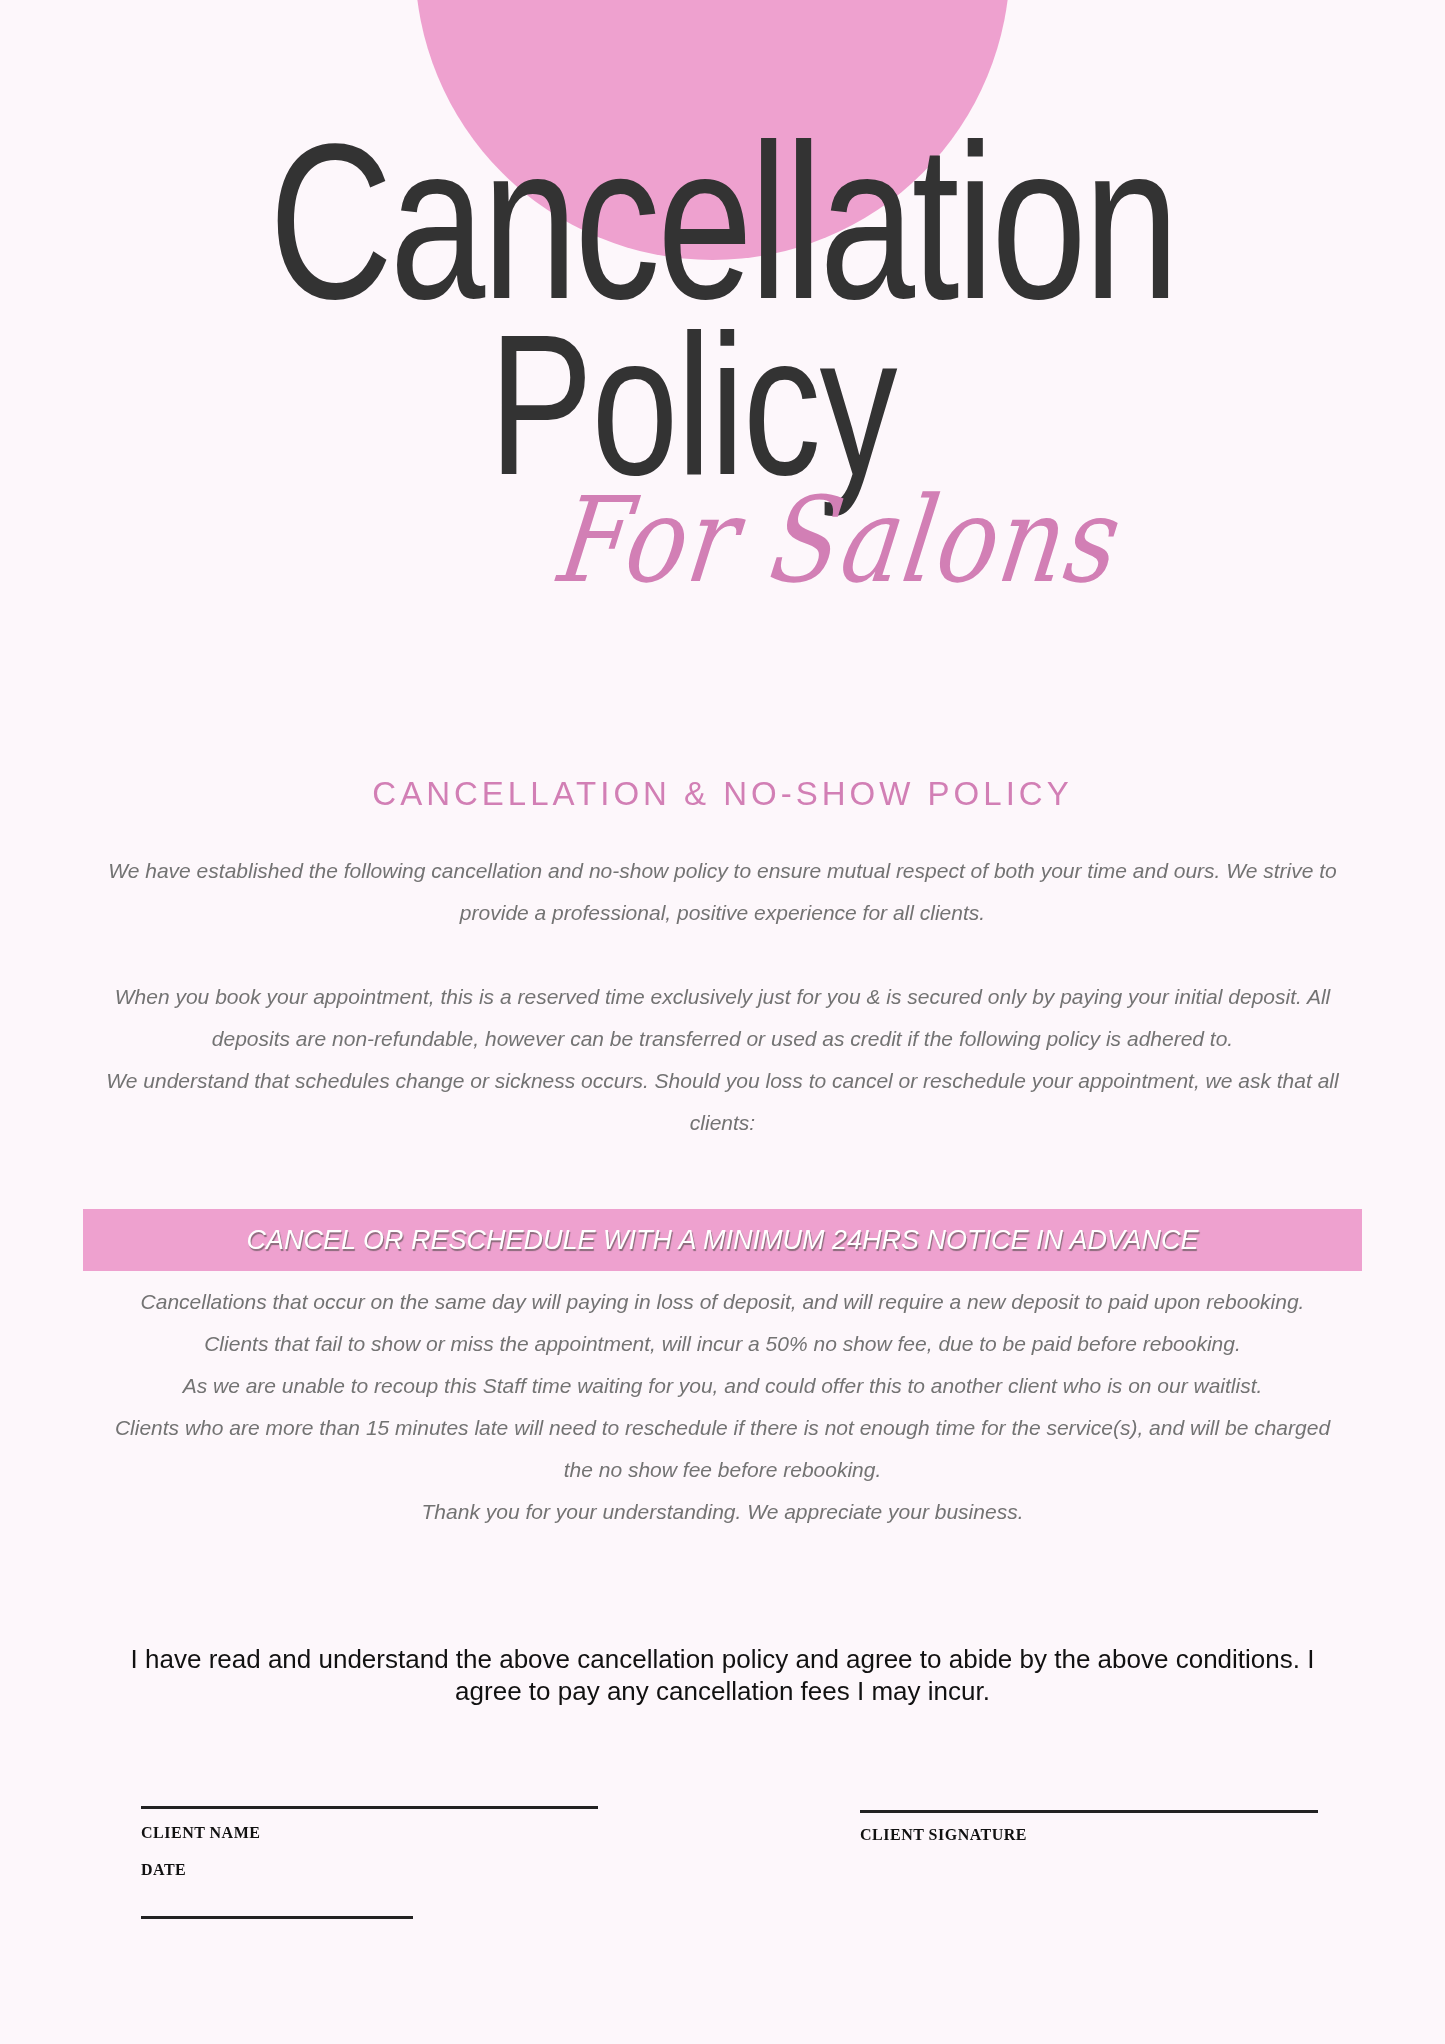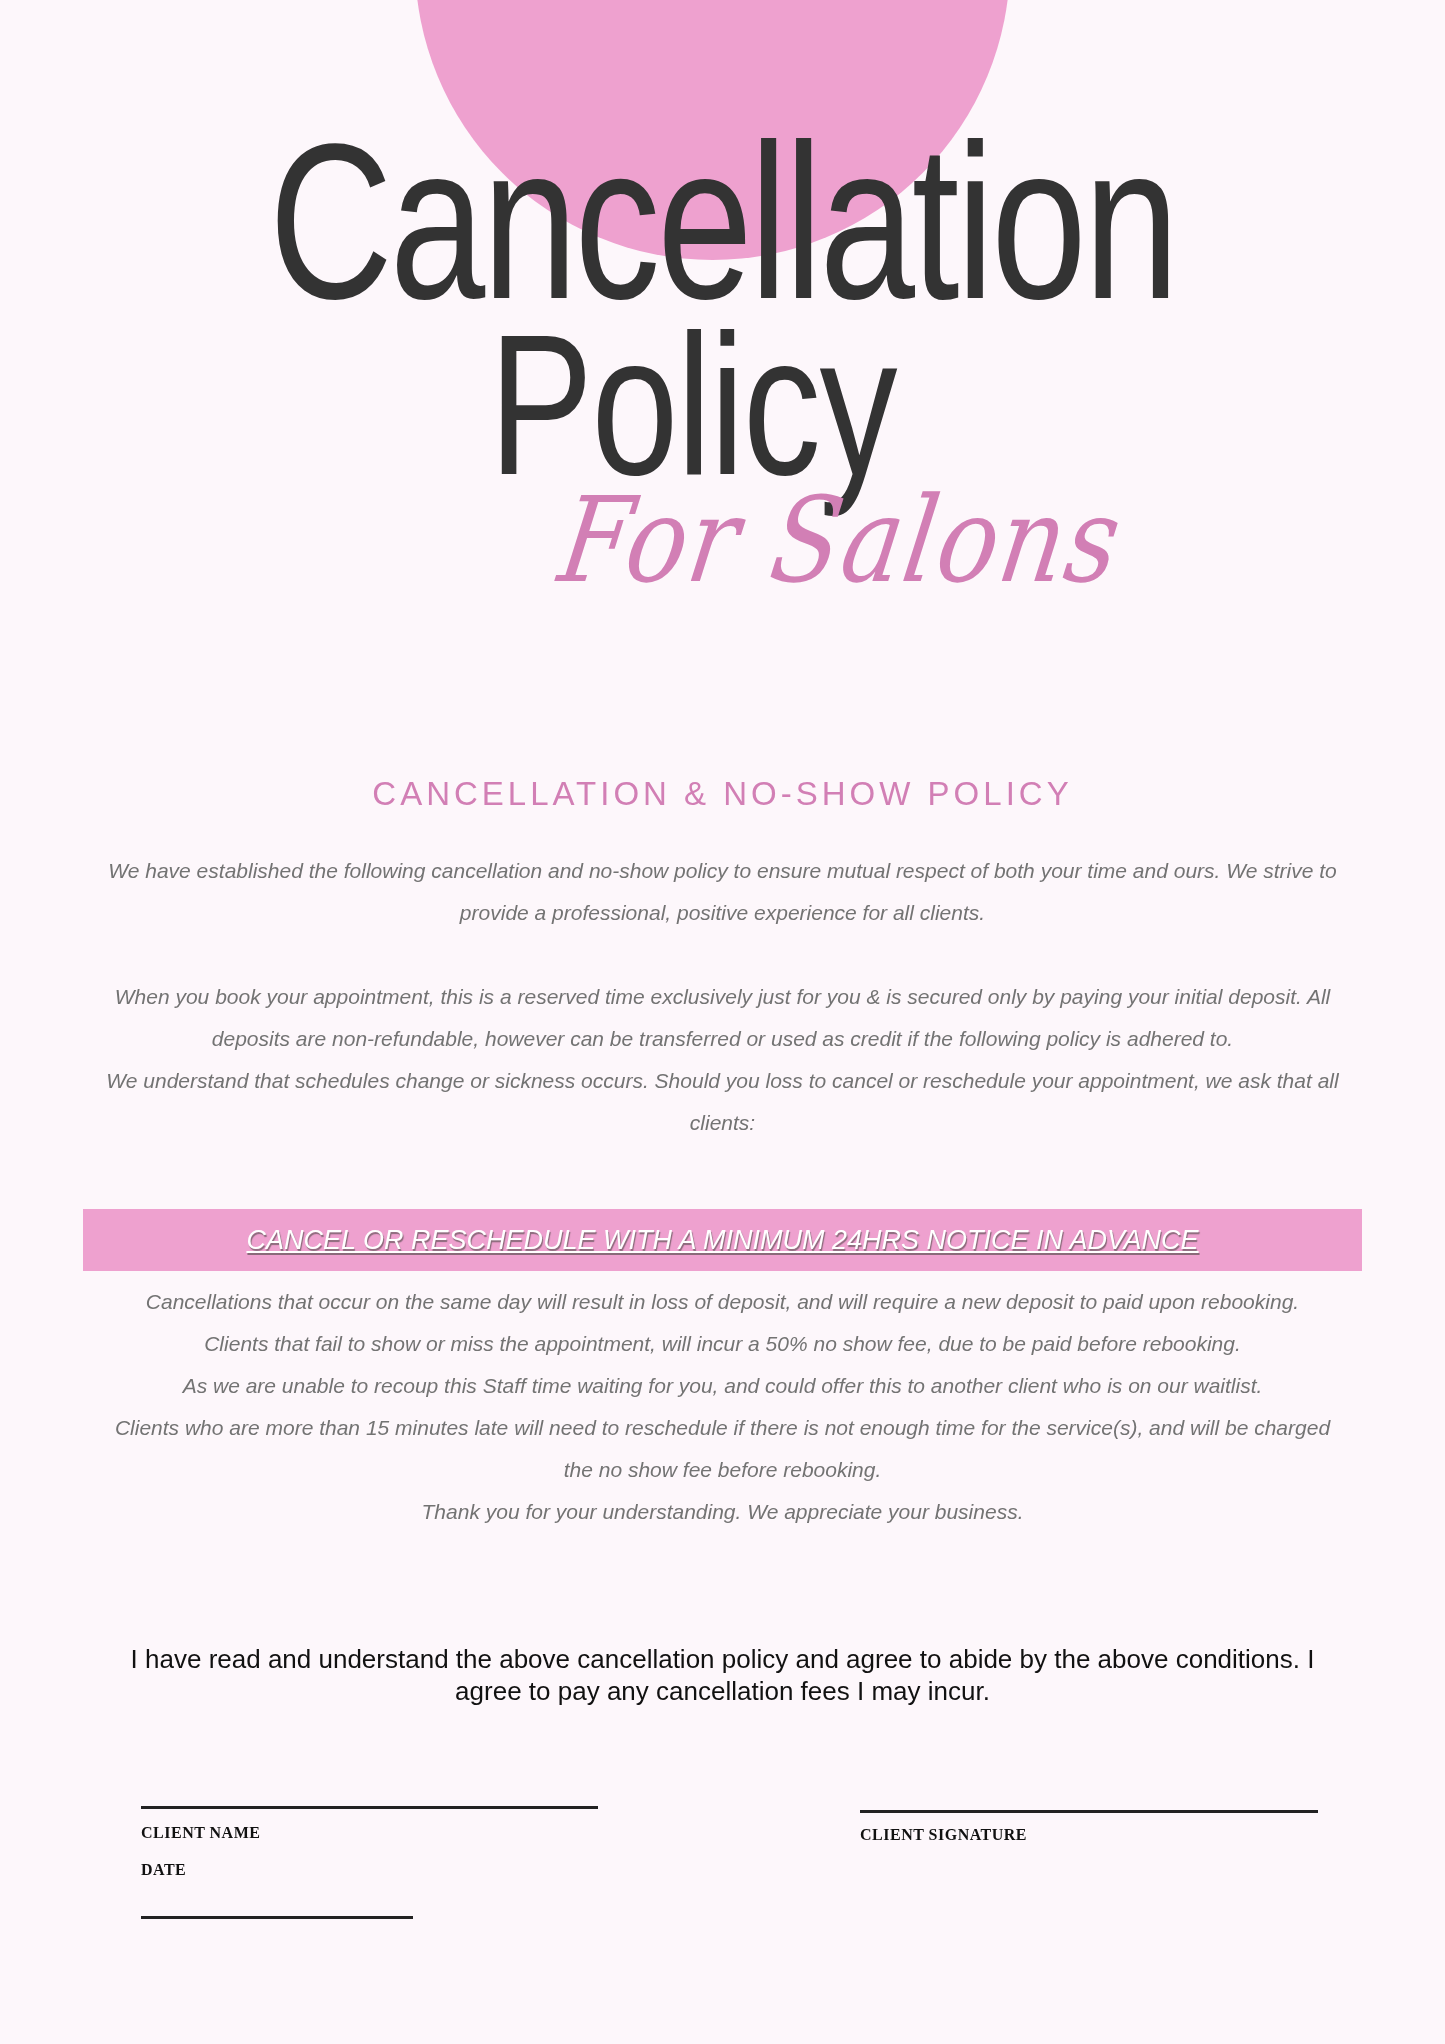--- a/index.html
+++ b/index.html
@@ -44,21 +44,20 @@
   .p2 { top:976px; }
   .banner {
     position:absolute; left:83px; top:1209px; width:1279px; height:62px;
     background:#eea1cf;
     display:flex; align-items:center; justify-content:center;
   }
   .banner span {
     font-style:italic; font-size:27px; color:#ffffff;
     text-shadow:1px 2px 1px #8a6a7a;
     letter-spacing:0px;
-    text-decoration:underline;
   }
   .p3 { top:1281px; }
   .agree {
     position:absolute; left:100px; width:1245px; top:1643px; text-align:center;
     font-size:26px; line-height:32px; color:#111;
   }
   .sig-line { position:absolute; height:3px; background:#222; }
   .sig-label { position:absolute; font-size:16px; font-weight:bold; color:#111; letter-spacing:0.5px;font-family:Liberation Serif, serif; }
 </style>
 </head>
@@ -79,21 +78,21 @@
 <div class="para p2">
   <div>When you book your appointment, this is a reserved time exclusively just for you &amp; is secured only by paying your initial deposit. All deposits are non-refundable, however can be transferred or used as credit if the following policy is adhered to.</div>
   <div>We understand that schedules change or sickness occurs. Should you loss to cancel or reschedule your appointment, we ask that all clients:</div>
 </div>
 
 <div class="banner">
   <span>CANCEL OR RESCHEDULE WITH A MINIMUM 24HRS NOTICE IN ADVANCE</span>
 </div>
 
 <div class="para p3">
-  <div>Cancellations that occur on the same day will result in loss of deposit, and will require a new deposit to paid upon rebooking.</div>
+  <div>Cancellations that occur on the same day will paying in loss of deposit, and will require a new deposit to paid upon rebooking.</div>
   <div>Clients that fail to show or miss the appointment, will incur a 50% no show fee, due to be paid before rebooking.</div>
   <div>As we are unable to recoup this Staff time waiting for you, and could offer this to another client who is on our waitlist.</div>
   <div>Clients who are more than 15 minutes late will need to reschedule if there is not enough time for the service(s), and will be charged the no show fee before rebooking.</div>
   <div>Thank you for your understanding. We appreciate your business.</div>
 </div>
 
 <div class="agree">I have read and understand the above cancellation policy and agree to abide by the above conditions. I agree to pay any cancellation fees I may incur.</div>
 
 <div class="sig-line" style="left:141px; top:1806px; width:457px;"></div>
 <div class="sig-label" style="left:141px; top:1824px;">CLIENT NAME</div>

